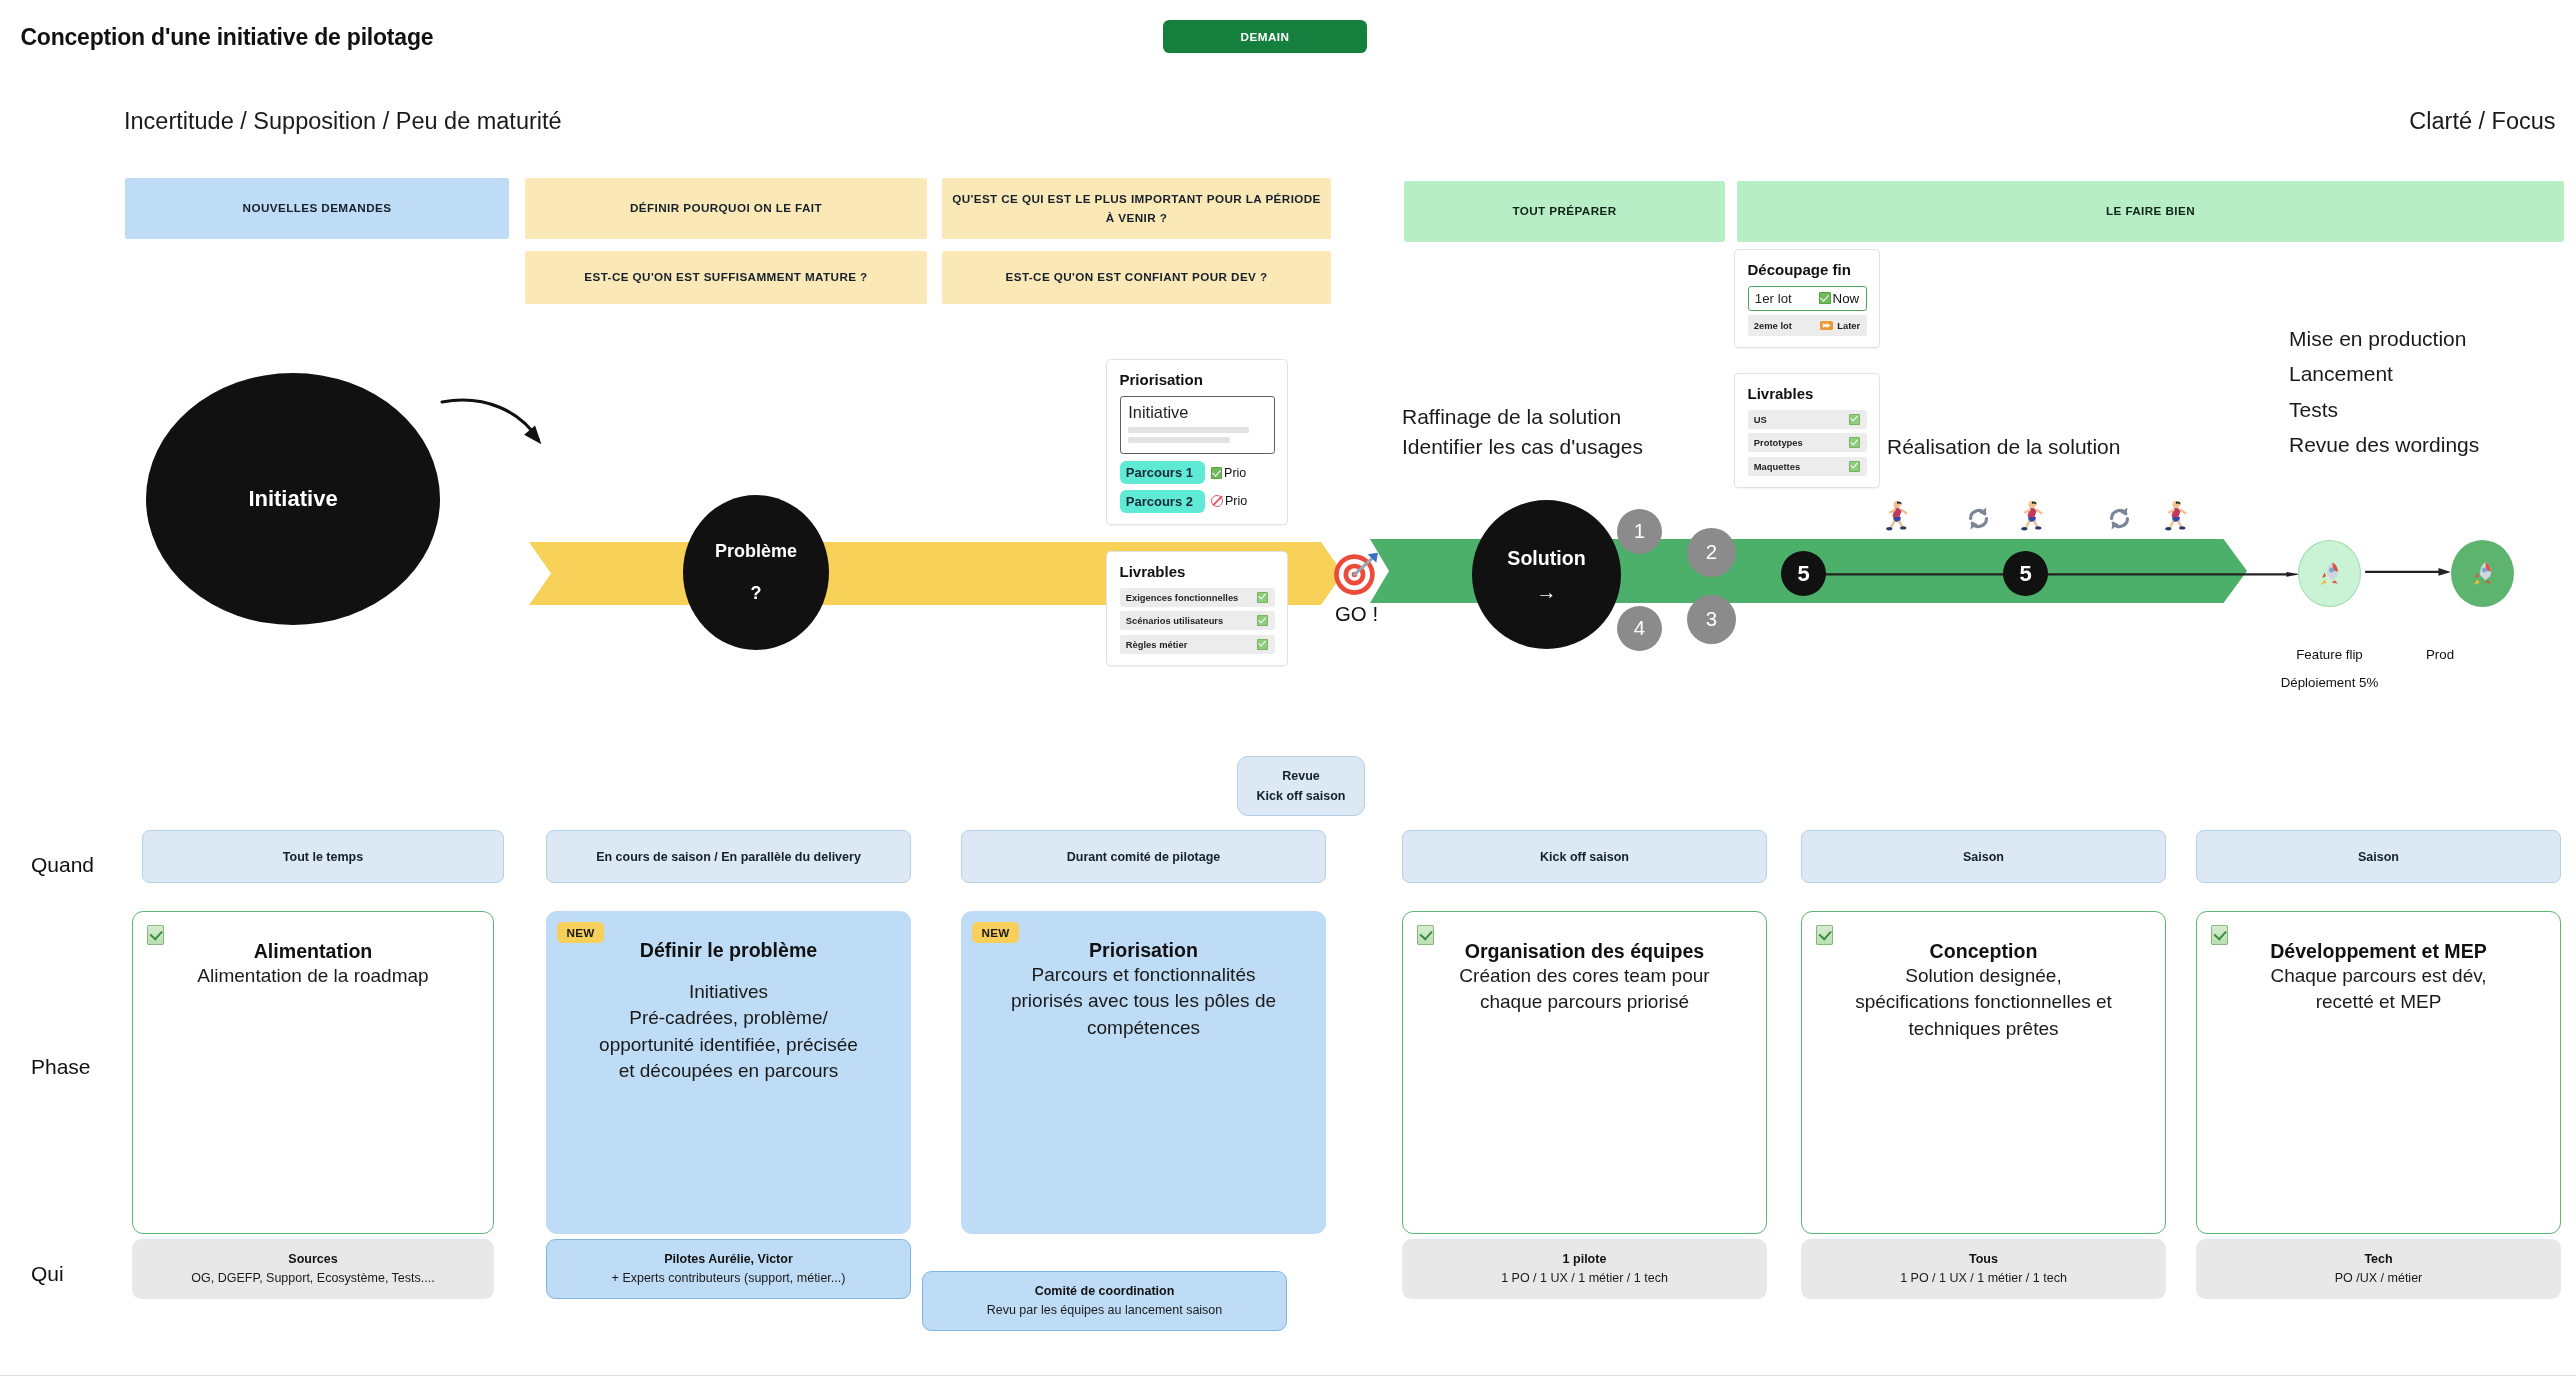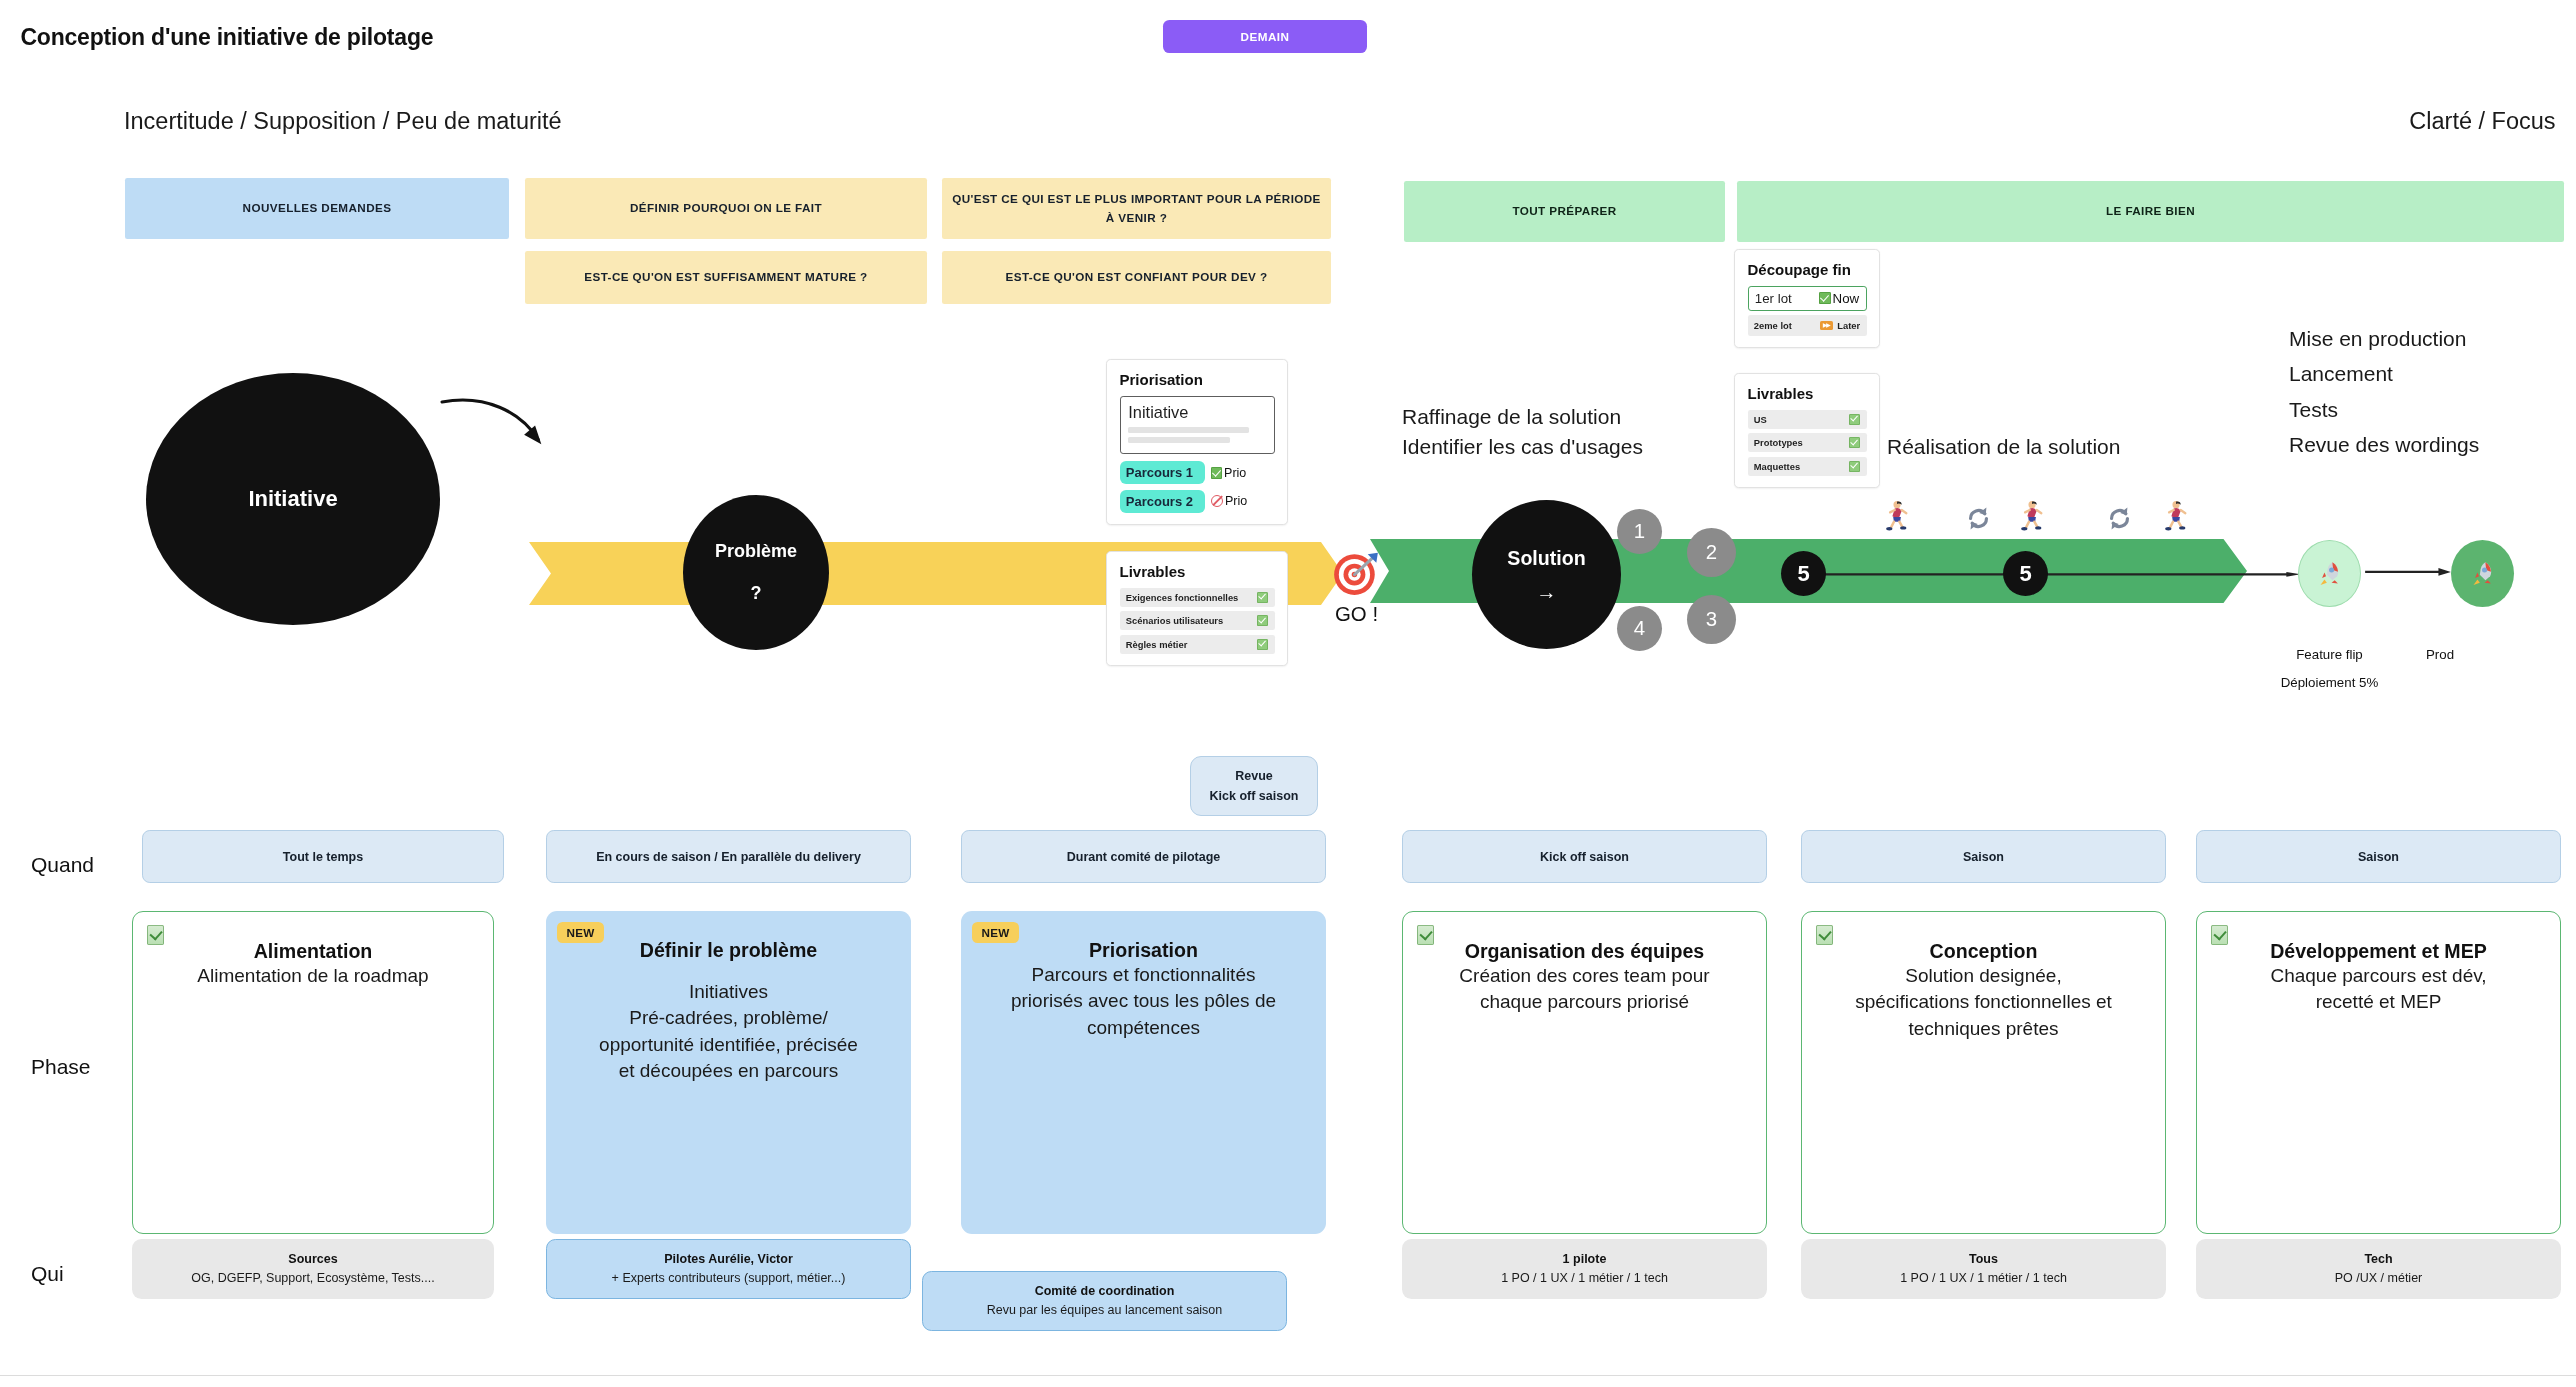--- a/index.html
+++ b/index.html
@@ -15,21 +15,21 @@
   .abs { position: absolute; }
 
   
   #page-title {
     left: 20.4px; top: 23.5px;
     font-size: 23px; font-weight: 700; letter-spacing: -0.2px;
   }
   #demain-pill {
     left: 1163px; top: 20.4px;
     width: 204px; height: 33px;
-    background: #8b5cf6; color: #ffffff;
+    background: #15803d; color: #ffffff;
     border-radius: 6.3px;
     display: flex; align-items: center; justify-content: center;
     font-size: 11.7px; font-weight: 700; letter-spacing: 0.5px;
   }
 
   
   #axis-left  { left: 124px;  top: 108px; font-size: 23.5px; color: #1a1a1a; }
   #axis-right { right: 20.4px;  top: 108px; font-size: 23.5px; color: #1a1a1a; }
 
   
@@ -244,21 +244,21 @@
 
   .quand-chip {
     position: absolute; top: 830px; height: 53px;
     background: #dce9f5; border: 0.8px solid #b4cfe6; border-radius: 7.8px;
     display: flex; align-items: center; justify-content: center;
     font-size: 12.5px; font-weight: 700; color: #16202c; text-align: center;
     padding: 0 7.8px;
   }
 
   #revue-chip {
-    left: 1190px; top: 756px; width: 128px; height: 60px;
+    left: 1237px; top: 756px; width: 128px; height: 60px;
     background: #dce9f5; border: 0.8px solid #b4cfe6; border-radius: 11px;
     display:flex; flex-direction: column; align-items: center; justify-content: center;
     font-size: 12.5px; font-weight: 700; color: #16202c; line-height: 1.6;
   }
 
   .phase-card {
     position: absolute; top: 911px; height: 323px;
     border-radius: 11px;
     padding: 20.4px 15.7px 0 15.7px;
   }

